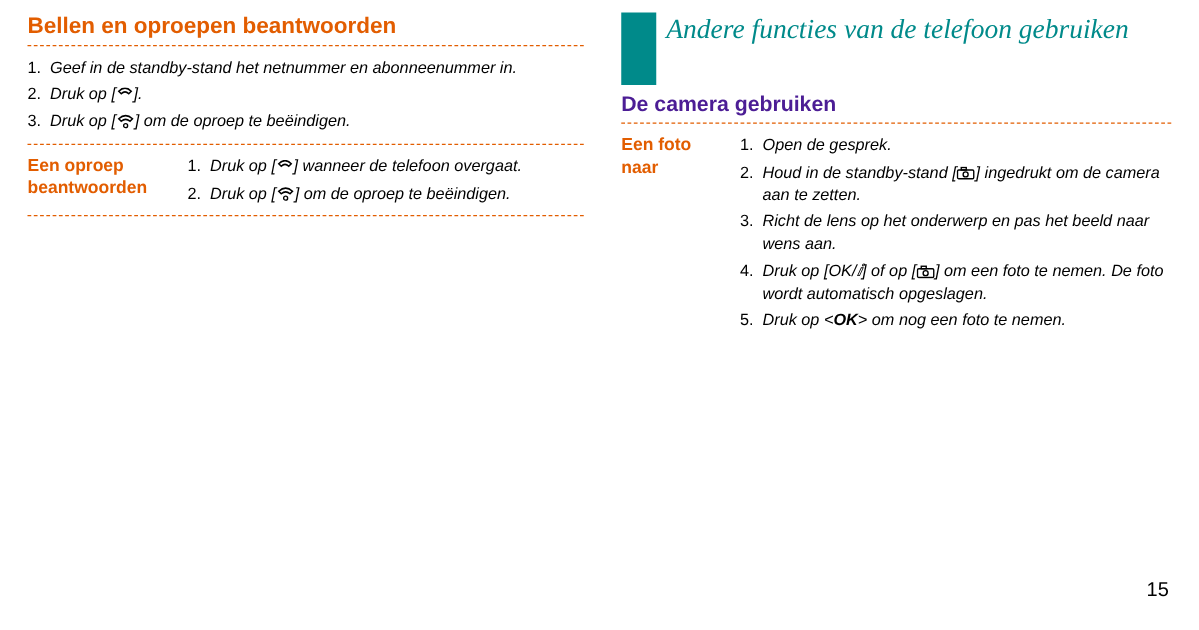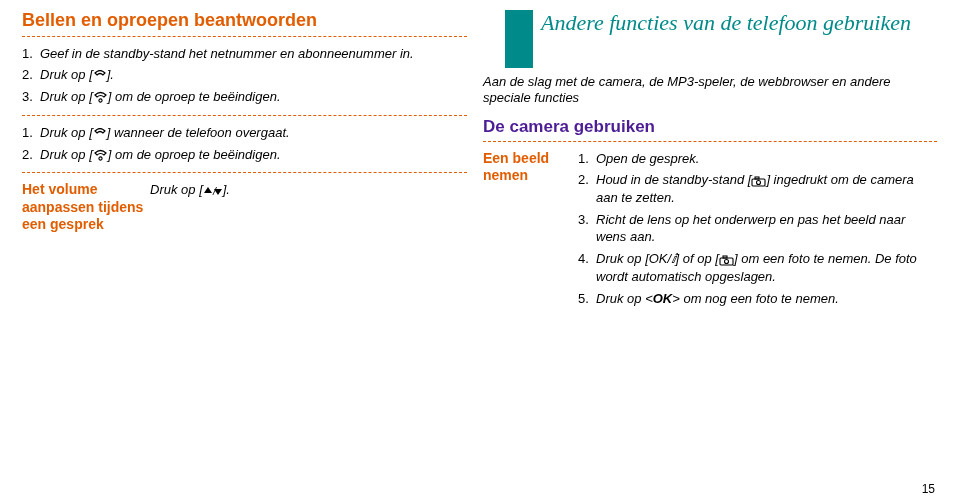--- a/index.html
+++ b/index.html
@@ -8,21 +8,21 @@
     height: 504px;
     font-family: Verdana, Arial, sans-serif;
     font-size: 13px;
     color: #000;
     background: #fff;
     position: relative;
     padding: 10px 22px;
   }
   .page {
     display: flex;
-    gap: 16px;
+    gap: 30px;
   }
   .col { flex: 1; }
   .col-left { flex: 0 0 445px; }
   .col-right { flex: 1; }
 
   .main-heading {
     color: #E25D00;
     font-weight: bold;
     font-size: 18px;
     margin-bottom: 2px;
@@ -57,21 +57,20 @@
   .num { flex: 0 0 18px; }
   .txt { flex: 1; font-style: italic; }
   .icon-box {
     display: inline-block;
     vertical-align: middle;
   }
   .tab-block {
     display: flex;
     align-items: flex-start;
     margin-bottom: 6px;
-    margin-left: 22px;
   }
   .tab-rect {
     flex: 0 0 28px;
     height: 58px;
     background: #008A8A;
     margin-right: 8px;
   }
   .section-title {
     color: #008A8A;
     font-style: italic;
@@ -87,23 +86,23 @@
     line-height: 1.25;
   }
   .sub-heading {
     color: #4c1d95;
     font-weight: bold;
     font-size: 17px;
     margin: 6px 0 4px 0;
   }
   .page-num {
     position: absolute;
-    bottom: 8px;
+    bottom: 22px;
     right: 24px;
-    font-size: 12px;
+    font-size: 16px;
   }
   svg { vertical-align: -2px; }
 </style>
 </head>
 <body>
 
 <div class="page">
 
   <div class="col col-left">
     <div class="main-heading">Bellen en oproepen beantwoorden</div>
@@ -128,68 +127,53 @@
                 <span class="txt">Druk op [<span class="icon-box"><svg width="15" height="13" viewBox="0 0 15 13">
                       <path d="M2 4 Q7.5 -1 13 4 L11 6 Q7.5 3 4 6 Z" fill="none" stroke="#000" stroke-width="1.2"></path>
                       <circle cx="7.5" cy="9.5" r="1.6" fill="none" stroke="#000" stroke-width="1.1"></circle>
                     </svg></span>] om de oproep te beëindigen.</span>
               </li>
             </ol>
           </div>
         </div>
         <hr class="dash-sep-full">
         <div class="row">
+          <div class="row-label">Een oproep beantwoorden</div>
           <div class="row-content">
             <ol>
               <li>
                 <span class="num">1.</span>
                 <span class="txt">Druk op [<span class="icon-box"><svg width="14" height="12" viewBox="0 0 14 12">
                       <path d="M2 3 Q7 -2 12 3 L10 5 Q7 2 4 5 Z" fill="none" stroke="#000" stroke-width="1.2"></path>
                     </svg></span>] wanneer de telefoon overgaat.</span>
               </li>
               <li>
                 <span class="num">2.</span>
                 <span class="txt">Druk op [<span class="icon-box"><svg width="15" height="13" viewBox="0 0 15 13">
                       <path d="M2 4 Q7.5 -1 13 4 L11 6 Q7.5 3 4 6 Z" fill="none" stroke="#000" stroke-width="1.2"></path>
                       <circle cx="7.5" cy="9.5" r="1.6" fill="none" stroke="#000" stroke-width="1.1"></circle>
                     </svg></span>] om de oproep te beëindigen.</span>
               </li>
             </ol>
           </div>
         </div>
         <hr class="dash-sep-full">
-        <div class="row">
-          <div class="row-label">Het volume aanpassen tijdens een gesprek</div>
-          <div class="row-content">
-            <ol>
-              <li>
-                <span class="num" style="flex: 0 0 0px;"></span>
-                <span class="txt">Druk op [<span class="icon-box"><svg width="20" height="12" viewBox="0 0 20 12">
-                      <path d="M5 8 L1 8 L5 2 L9 8 Z" fill="#000"></path>
-                      <text x="10" y="10" font-size="11">/</text>
-                      <path d="M15 4 L11 4 L15 10 L19 4 Z" fill="#000" transform="translate(0,0)"></path>
-                    </svg></span>].</span>
-              </li>
-            </ol>
-          </div>
-        </div>
       </div>
   </div>
 
   <div class="col col-right">
     <div class="tab-block">
       <div class="tab-rect"></div>
       <div class="section-title">Andere functies van de telefoon gebruiken</div>
     </div>
-    <div class="intro-text">Aan de slag met de camera, de MP3-speler, de webbrowser en andere speciale functies</div>
     <div class="sub-heading">De camera gebruiken</div>
     <hr class="dash-sep-full">
 
     <div class="row">
-      <div class="row-label" style="flex:0 0 95px">Een beeld nemen</div>
+      <div class="row-label" style="flex:0 0 95px">Een foto naar</div>
       <div class="row-content">
         <ol id="right-steps">
             <li>
               <span class="num">1.</span>
               <span class="txt">Open de gesprek.</span>
             </li>
             <li>
               <span class="num">2.</span>
               <span class="txt">Houd in de standby-stand [<span class="icon-box"><svg width="15" height="11" viewBox="0 0 15 11">
                     <rect x="1" y="3" width="13" height="7" rx="1" fill="none" stroke="#000" stroke-width="1.1"></rect>

